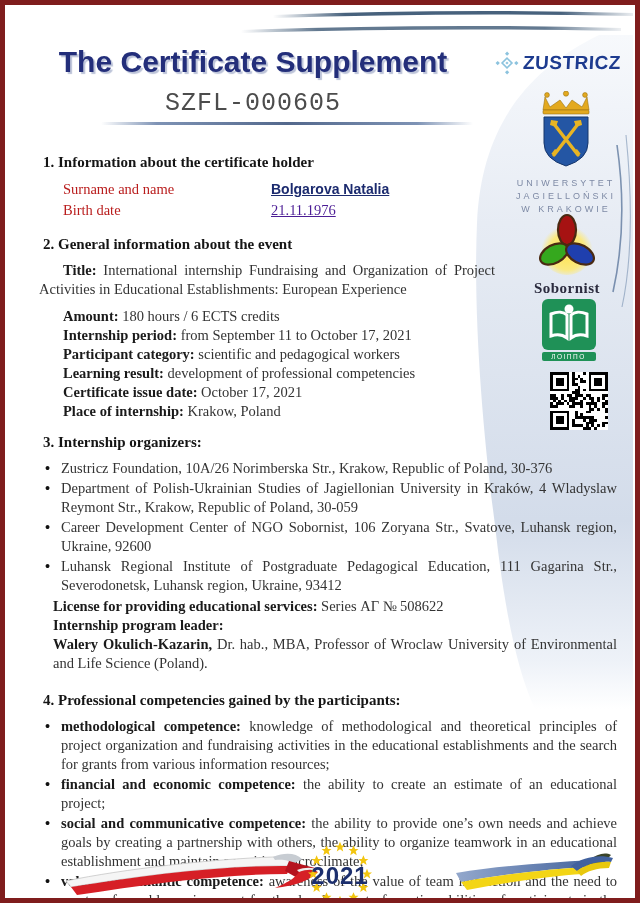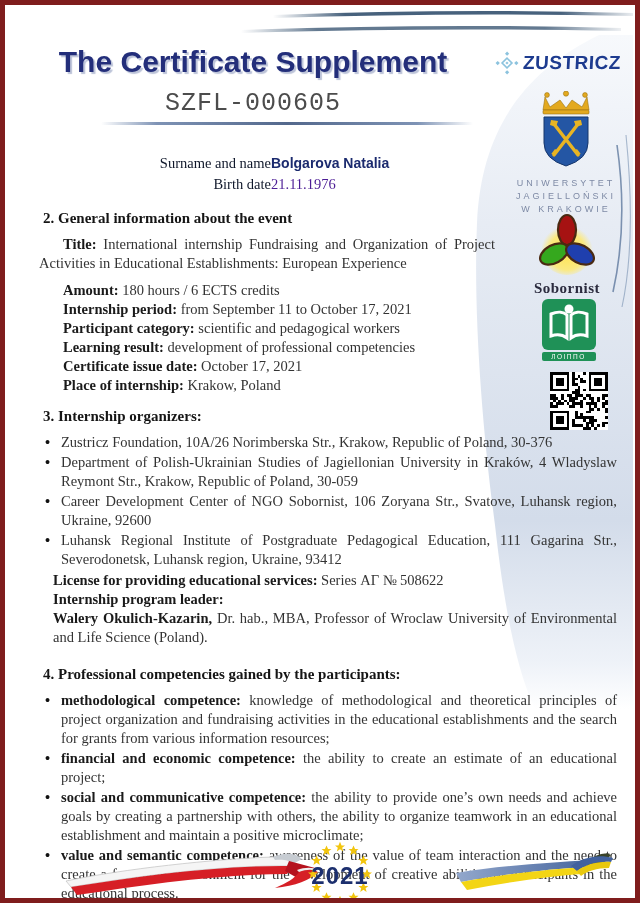--- a/index.html
+++ b/index.html
@@ -26,22 +26,22 @@
     background:linear-gradient(to right, rgba(110,130,165,0), #7e93b5 15%, #53688c 50%, #7e93b5 85%, rgba(110,130,165,0));
     border-radius:2px;
   }
 
   
   .content{position:absolute; left:34px; top:148px; width:578px; font-size:14.5px; line-height:19px;}
   .sec-h{font-weight:bold; color:#151515; font-size:15px; margin:0 0 7px 4px;}
   .narrow{width:456px;}
   .rows{margin:0 0 14px 24px;}
   .row{display:flex; line-height:21px;}
-  .row .lbl{width:208px; color:#0f172a;text-align:right;}
-  .row .val{font-family:"Liberation Sans", sans-serif; font-weight:bold; color:#1b2a6e; font-size:14px;}
+  .row .lbl{width:208px; color:#b91c1c;}
+  .row .val{font-family:"Liberation Sans", sans-serif; font-weight:bold; color:#1b2a6e; font-size:14px;text-decoration:underline;}
   .row .val.plain{font-family:"Liberation Serif", serif; font-weight:normal; color:#4c1d95; font-size:14.5px;}
   .para{ text-align:justify; margin:0 0 8px 0;}
   .para .indent{display:inline-block; width:24px;}
   b.inl{color:#1a1a1a;}
   .fields{margin:8px 0 10px 24px;}
   .fields div{line-height:19px;}
   ul.blt{list-style:none; margin:4px 0 2px 0; padding:0;}
   ul.blt li{position:relative; padding-left:22px; text-align:justify; margin-bottom:1px;}
   ul.blt li:before{content:"\2022"; position:absolute; left:6px; top:0; font-weight:bold; color:#111;}
   .plain-ind{margin-left:14px; text-align:justify;}
@@ -313,20 +313,21 @@
         <rect x="12" y="20" width="1" height="1"></rect>
         <rect x="13" y="20" width="1" height="1"></rect>
         <rect x="14" y="20" width="1" height="1"></rect>
         <rect x="16" y="20" width="1" height="1"></rect>
       </g>
   </svg>
 
   <div class="content">
 
     <div class="sec narrow">
+      <div class="sec-h">1. Information about the certificate holder</div>
       <div class="rows">
         <div class="row">
           <span class="lbl">Surname and name</span>
           <span class="val">Bolgarova Natalia</span>
         </div>
         <div class="row">
           <span class="lbl">Birth date</span>
           <span class="val plain">21.11.1976</span>
         </div>
       </div>

